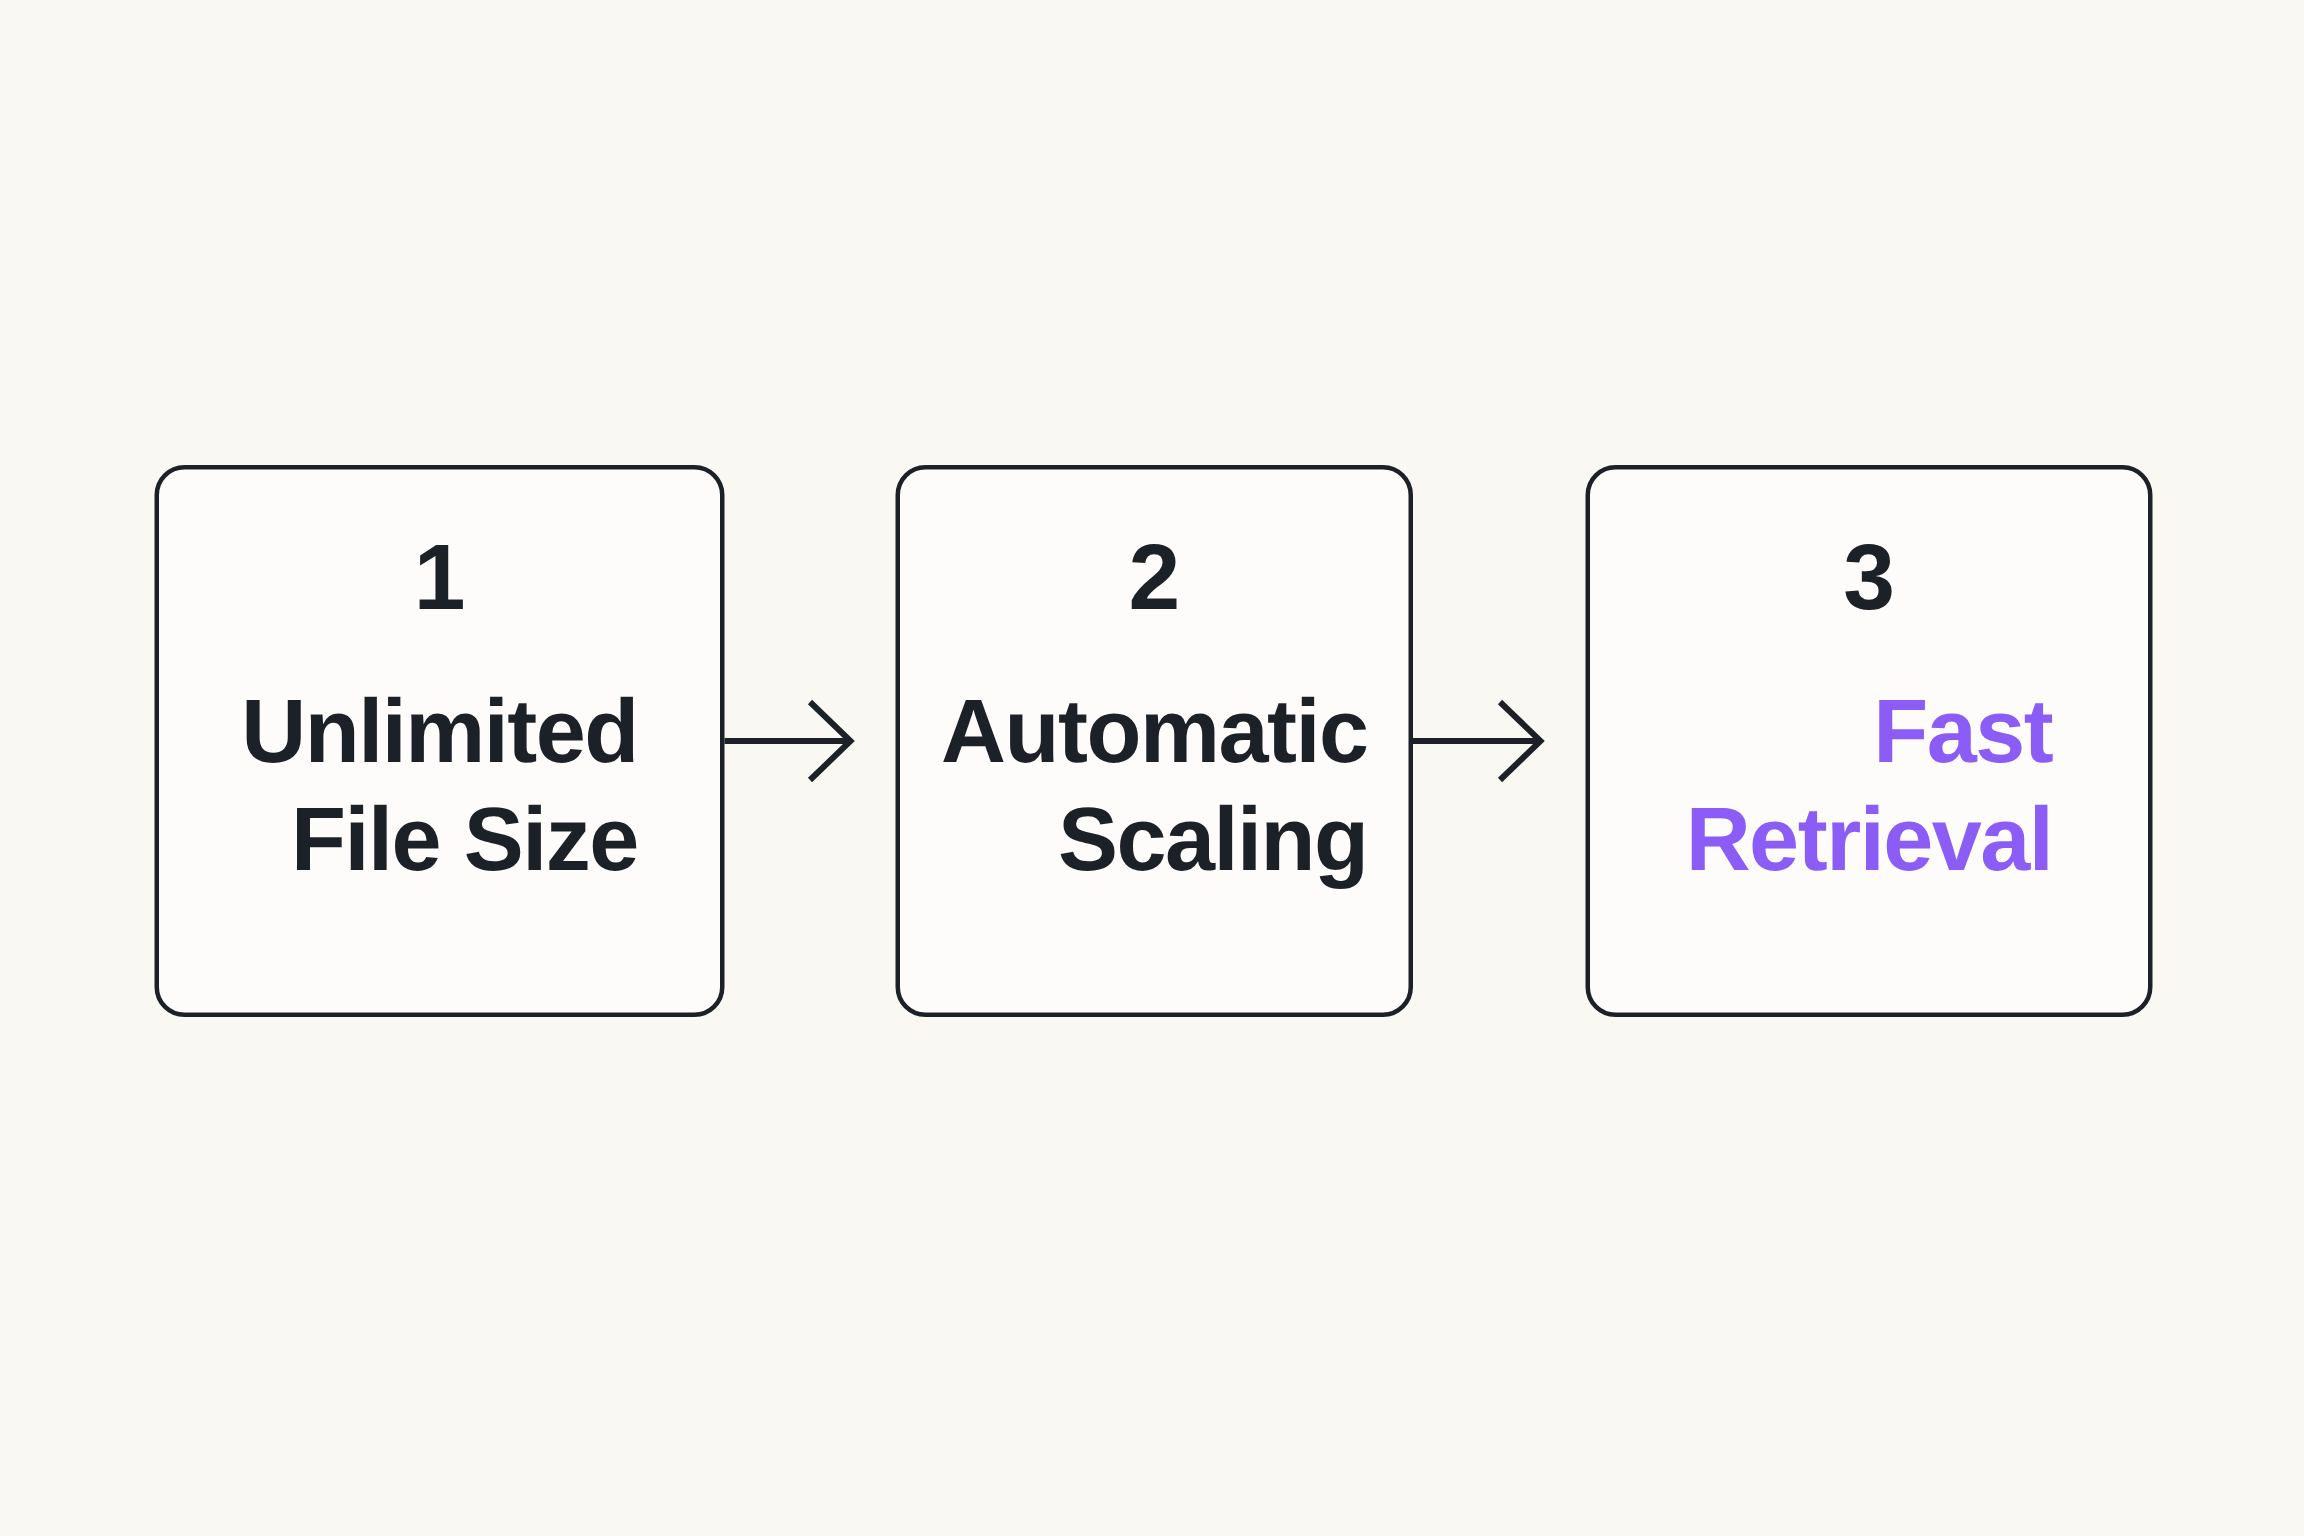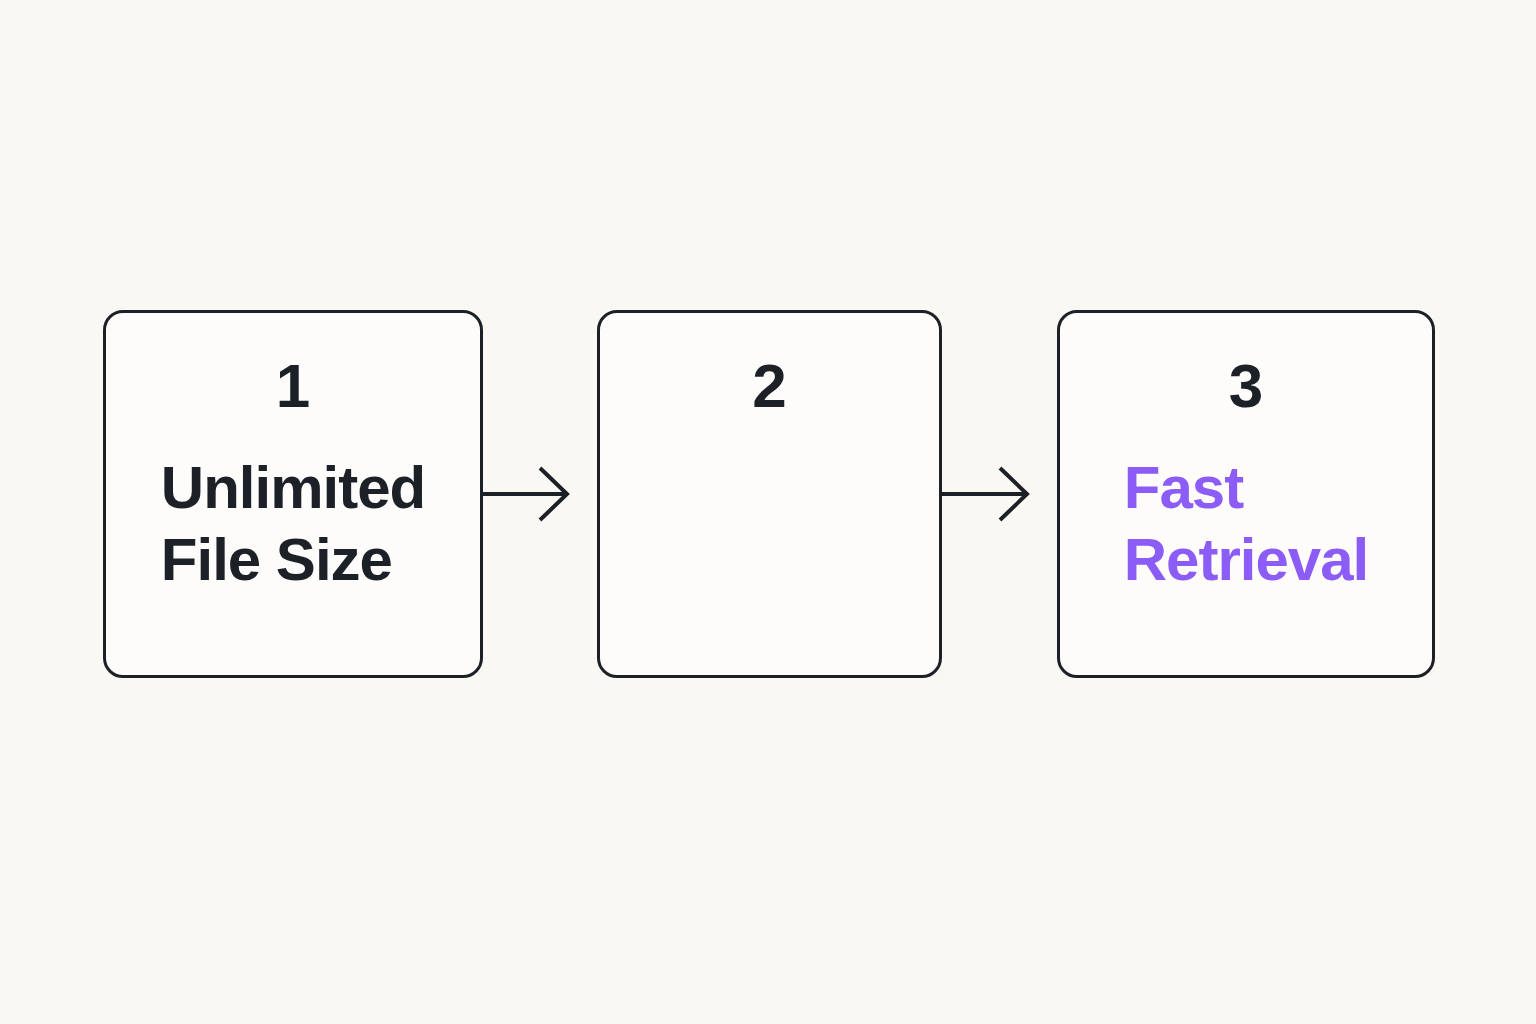--- a/index.html
+++ b/index.html
@@ -64,21 +64,21 @@
     margin-top: 42px;
     text-align: center;
     user-select: none;
   }
 
   .step-label {
     font-size: 60px;
     font-weight: bold;
     color: #1c2128;
     line-height: 72px;
-    text-align: left;
+    text-align: right;
     margin-top: 35px;
     padding: 0 10px;
     white-space: pre-line;
     letter-spacing: -1px;
   }
 
   .arrow-connector {
     flex: 0 0 auto;
     width: 114px;
     height: 60px;
@@ -110,20 +110,22 @@
 
     <div class="arrow-connector gap-1">
       <svg class="arrow-svg" viewBox="0 0 114 60" preserveAspectRatio="none">
         <line x1="0" y1="30" x2="84" y2="30" stroke="#1c2128" stroke-width="4" stroke-linecap="butt"></line>
         <polyline points="57,4 84,30 57,56" fill="none" stroke="#1c2128" stroke-width="4" stroke-linecap="butt" stroke-linejoin="miter"></polyline>
       </svg>
     </div>
 
     <div class="step-box box-2" style="background: rgb(253, 252, 250); border-color: rgb(28, 33, 40); border-width: 3px; border-radius: 20px;">
       <div class="step-number" style="color: rgb(28, 33, 40);">2</div>
+      <div class="step-label" style="color: rgb(28, 33, 40);">Automatic
+Scaling</div>
     </div>
 
     <div class="arrow-connector gap-2">
       <svg class="arrow-svg" viewBox="0 0 115 60" preserveAspectRatio="none">
         <line x1="0" y1="30" x2="85" y2="30" stroke="#1c2128" stroke-width="4" stroke-linecap="butt"></line>
         <polyline points="58,4 85,30 58,56" fill="none" stroke="#1c2128" stroke-width="4" stroke-linecap="butt" stroke-linejoin="miter"></polyline>
       </svg>
     </div>
 
     <div class="step-box box-3" style="background: rgb(253, 252, 250); border-color: rgb(28, 33, 40); border-width: 3px; border-radius: 20px;">

